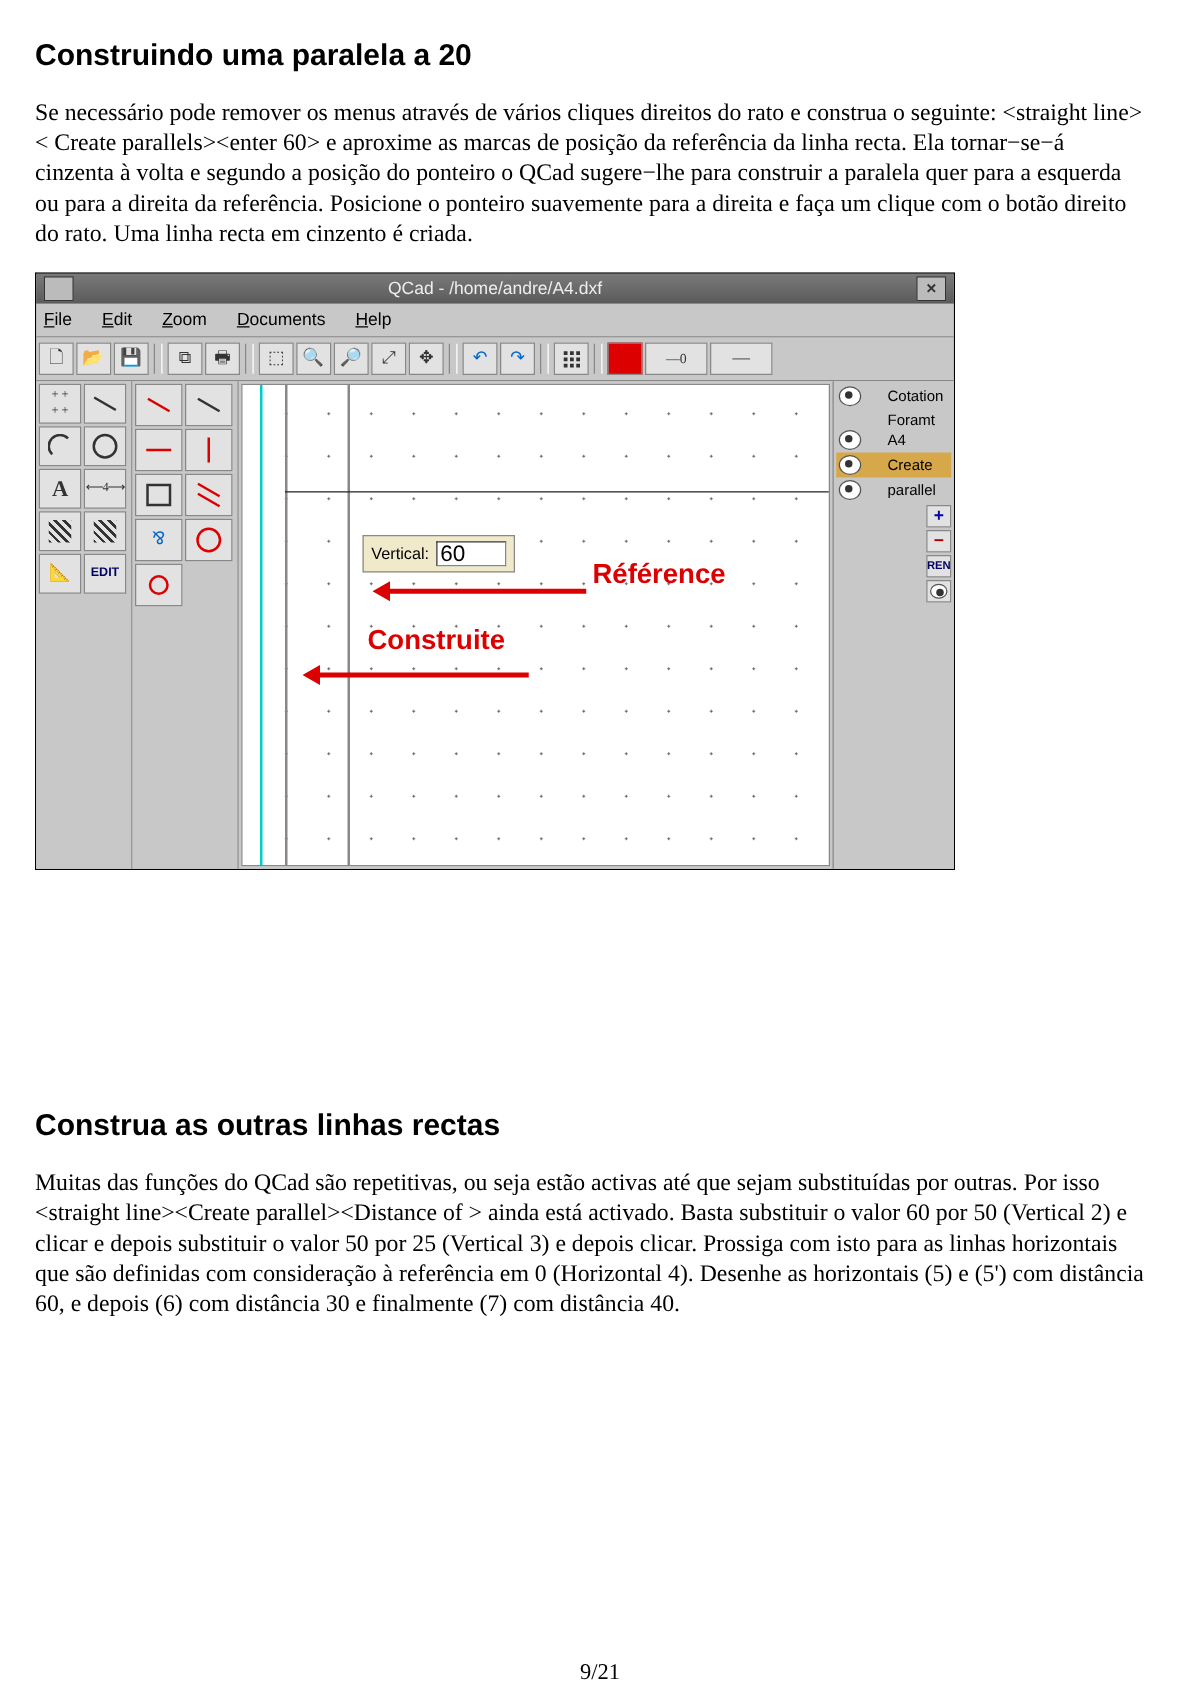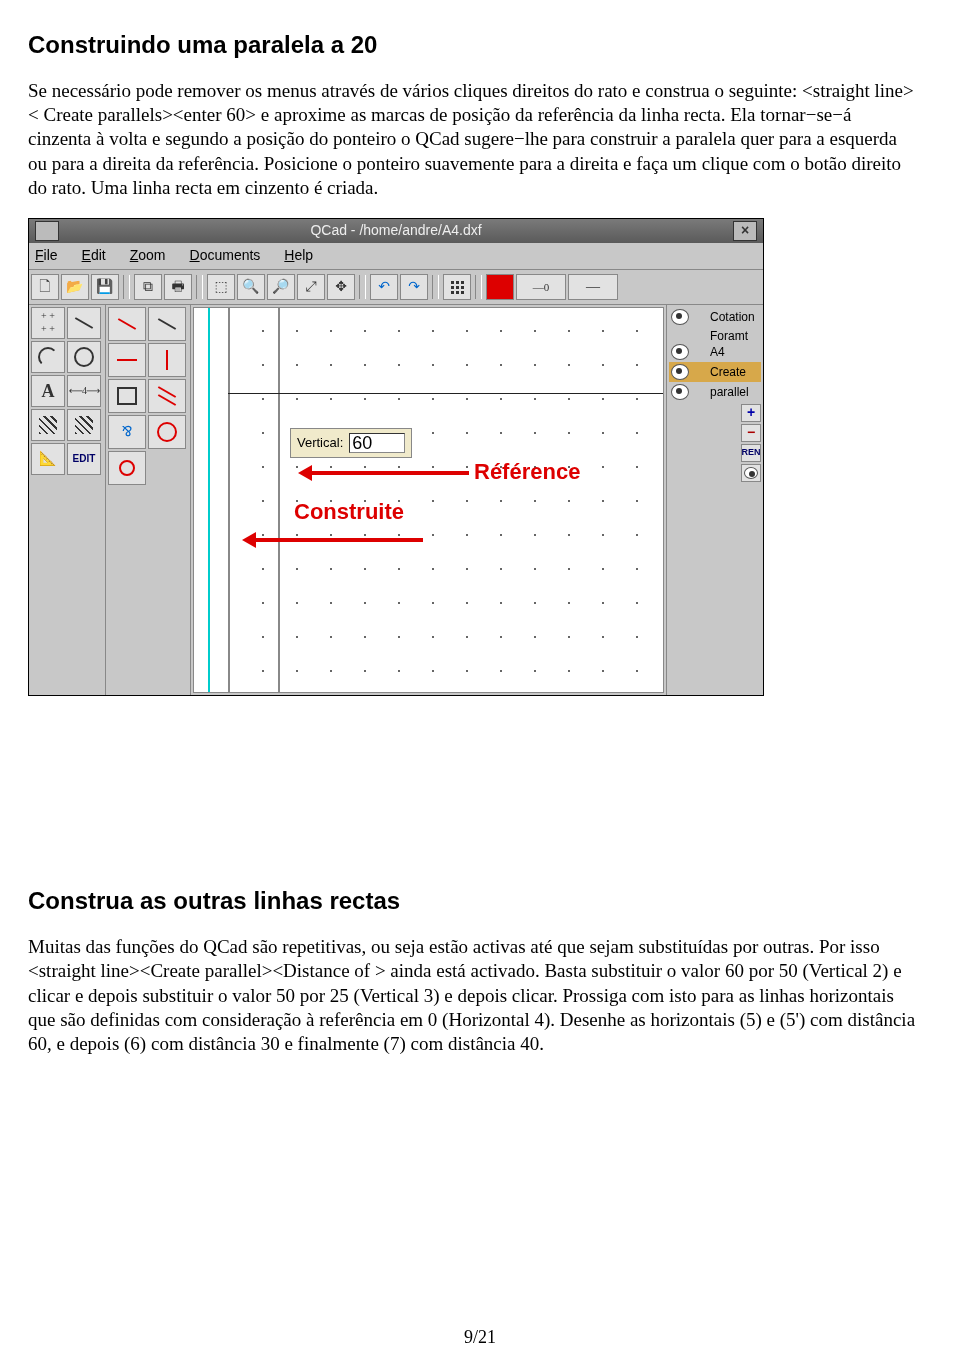--- a/index.html
+++ b/index.html
@@ -319,21 +319,21 @@
       <div class="canvas">
         <div class="dotgrid"></div>
         <div class="ref-line l1"></div>
         <div class="ref-line l2" style="background:#888"></div>
         <div class="ref-line l3" style="background:#888"></div>
         <div class="horiz-line"></div>
         <div class="dist-wrap">
           <span class="lbl">Vertical:</span>
           <input value="60" style="">
         </div>
-        <div class="redtxt" style="left:280px;top:150px">Référence</div>
+        <div class="redtxt" style="left:280px;top:137px">Référence</div>
         <div class="arrow" style="left:110px;top:163px;width:165px"></div>
         <div class="redtxt" style="left:100px;top:190px">Construite</div>
         <div class="arrow" style="left:54px;top:230px;width:175px"></div>
       </div>
       <div class="right-pane">
         <div class="layer">
             <div class="eye"></div>
             <span>Cotation</span>
           </div>
         <div class="layer">

